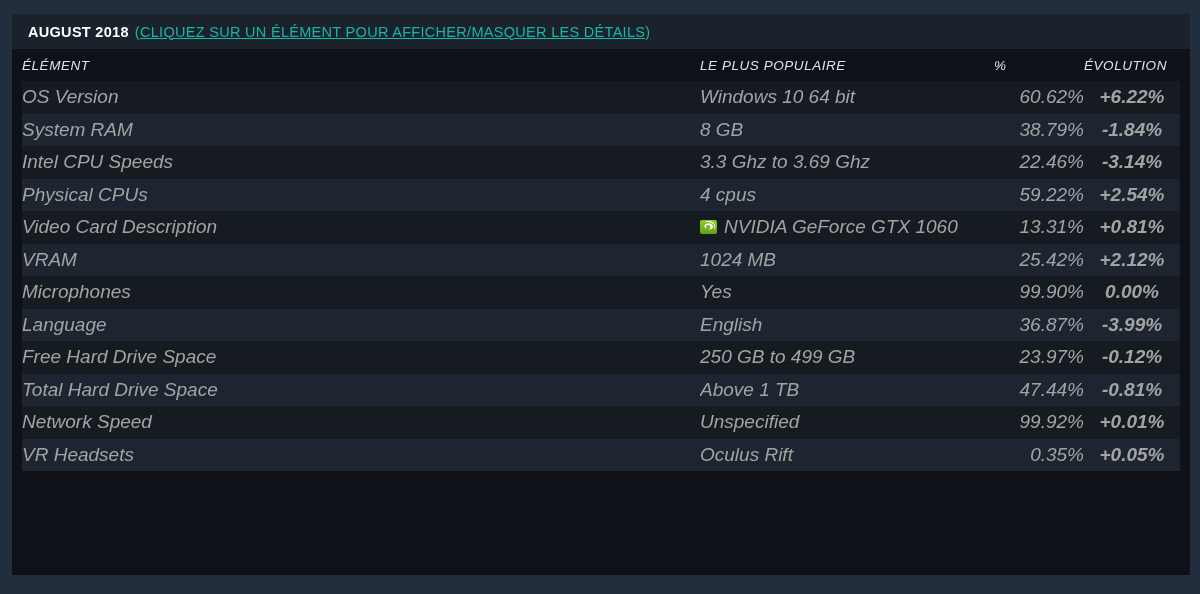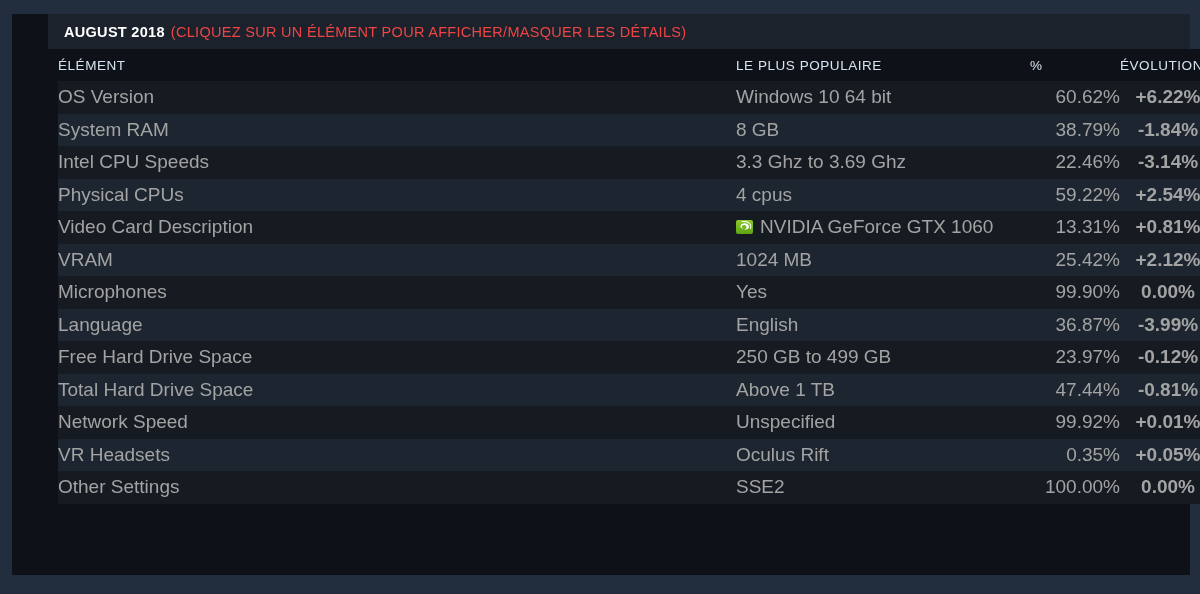--- a/index.html
+++ b/index.html
@@ -26,54 +26,55 @@
 
   
   .panel {
     position: absolute;
     left: 12px;
     top: 14px;
     width: 1178px;
     height: 561px;
     background: #0e1218;
     box-sizing: border-box;
-    padding-left: 36px;
   }
 
   .panel-header {
     height: 35px;
     background: #1b222c;
     display: flex;
     align-items: center;
     padding-left: 16px;
     box-sizing: border-box;
     font-size: 14.5px;
     letter-spacing: 0.3px;
   }
   .panel-header .month {
     color: #ffffff;
     font-weight: 700;
     margin-right: 6px;
     white-space: pre;
   }
   .panel-header .hint {
-    color: #ef4444;
+    color: #14b8a6;
     font-weight: 400;
     white-space: pre;
+    text-decoration: underline;
   }
 
   .table-wrap {
     padding: 0 10px 0 10px;
     box-sizing: border-box;
   }
 
   table.stats {
     width: 100%;
     border-collapse: collapse;
     table-layout: fixed;
+    font-style: italic;
   }
 
   table.stats thead th {
     background: #0e1218;
     color: #d6e4f0;
     font-size: 13.5px;
     font-weight: 400;
     letter-spacing: 0.55px;
     text-align: left;
     padding: 9px 0 8px 0;
@@ -301,29 +302,18 @@
     <td class="d-pop">
       <span class="pop-cell">
 
         <span>Oculus Rift</span>
       </span>
     </td>
     <td class="d-pct">0.35%</td>
     <td class="d-evo evo-up">+0.05%</td>
   </tr>
 
-  <tr class="odd">
-    <td class="d-elem">Other Settings</td>
-    <td class="d-pop">
-      <span class="pop-cell">
-
-        <span>SSE2</span>
-      </span>
-    </td>
-    <td class="d-pct">100.00%</td>
-    <td class="d-evo evo-flat">0.00%</td>
-  </tr>
 </tbody>
       </table>
     </div>
 
   </div>
 </div>
 
 </body></html>

